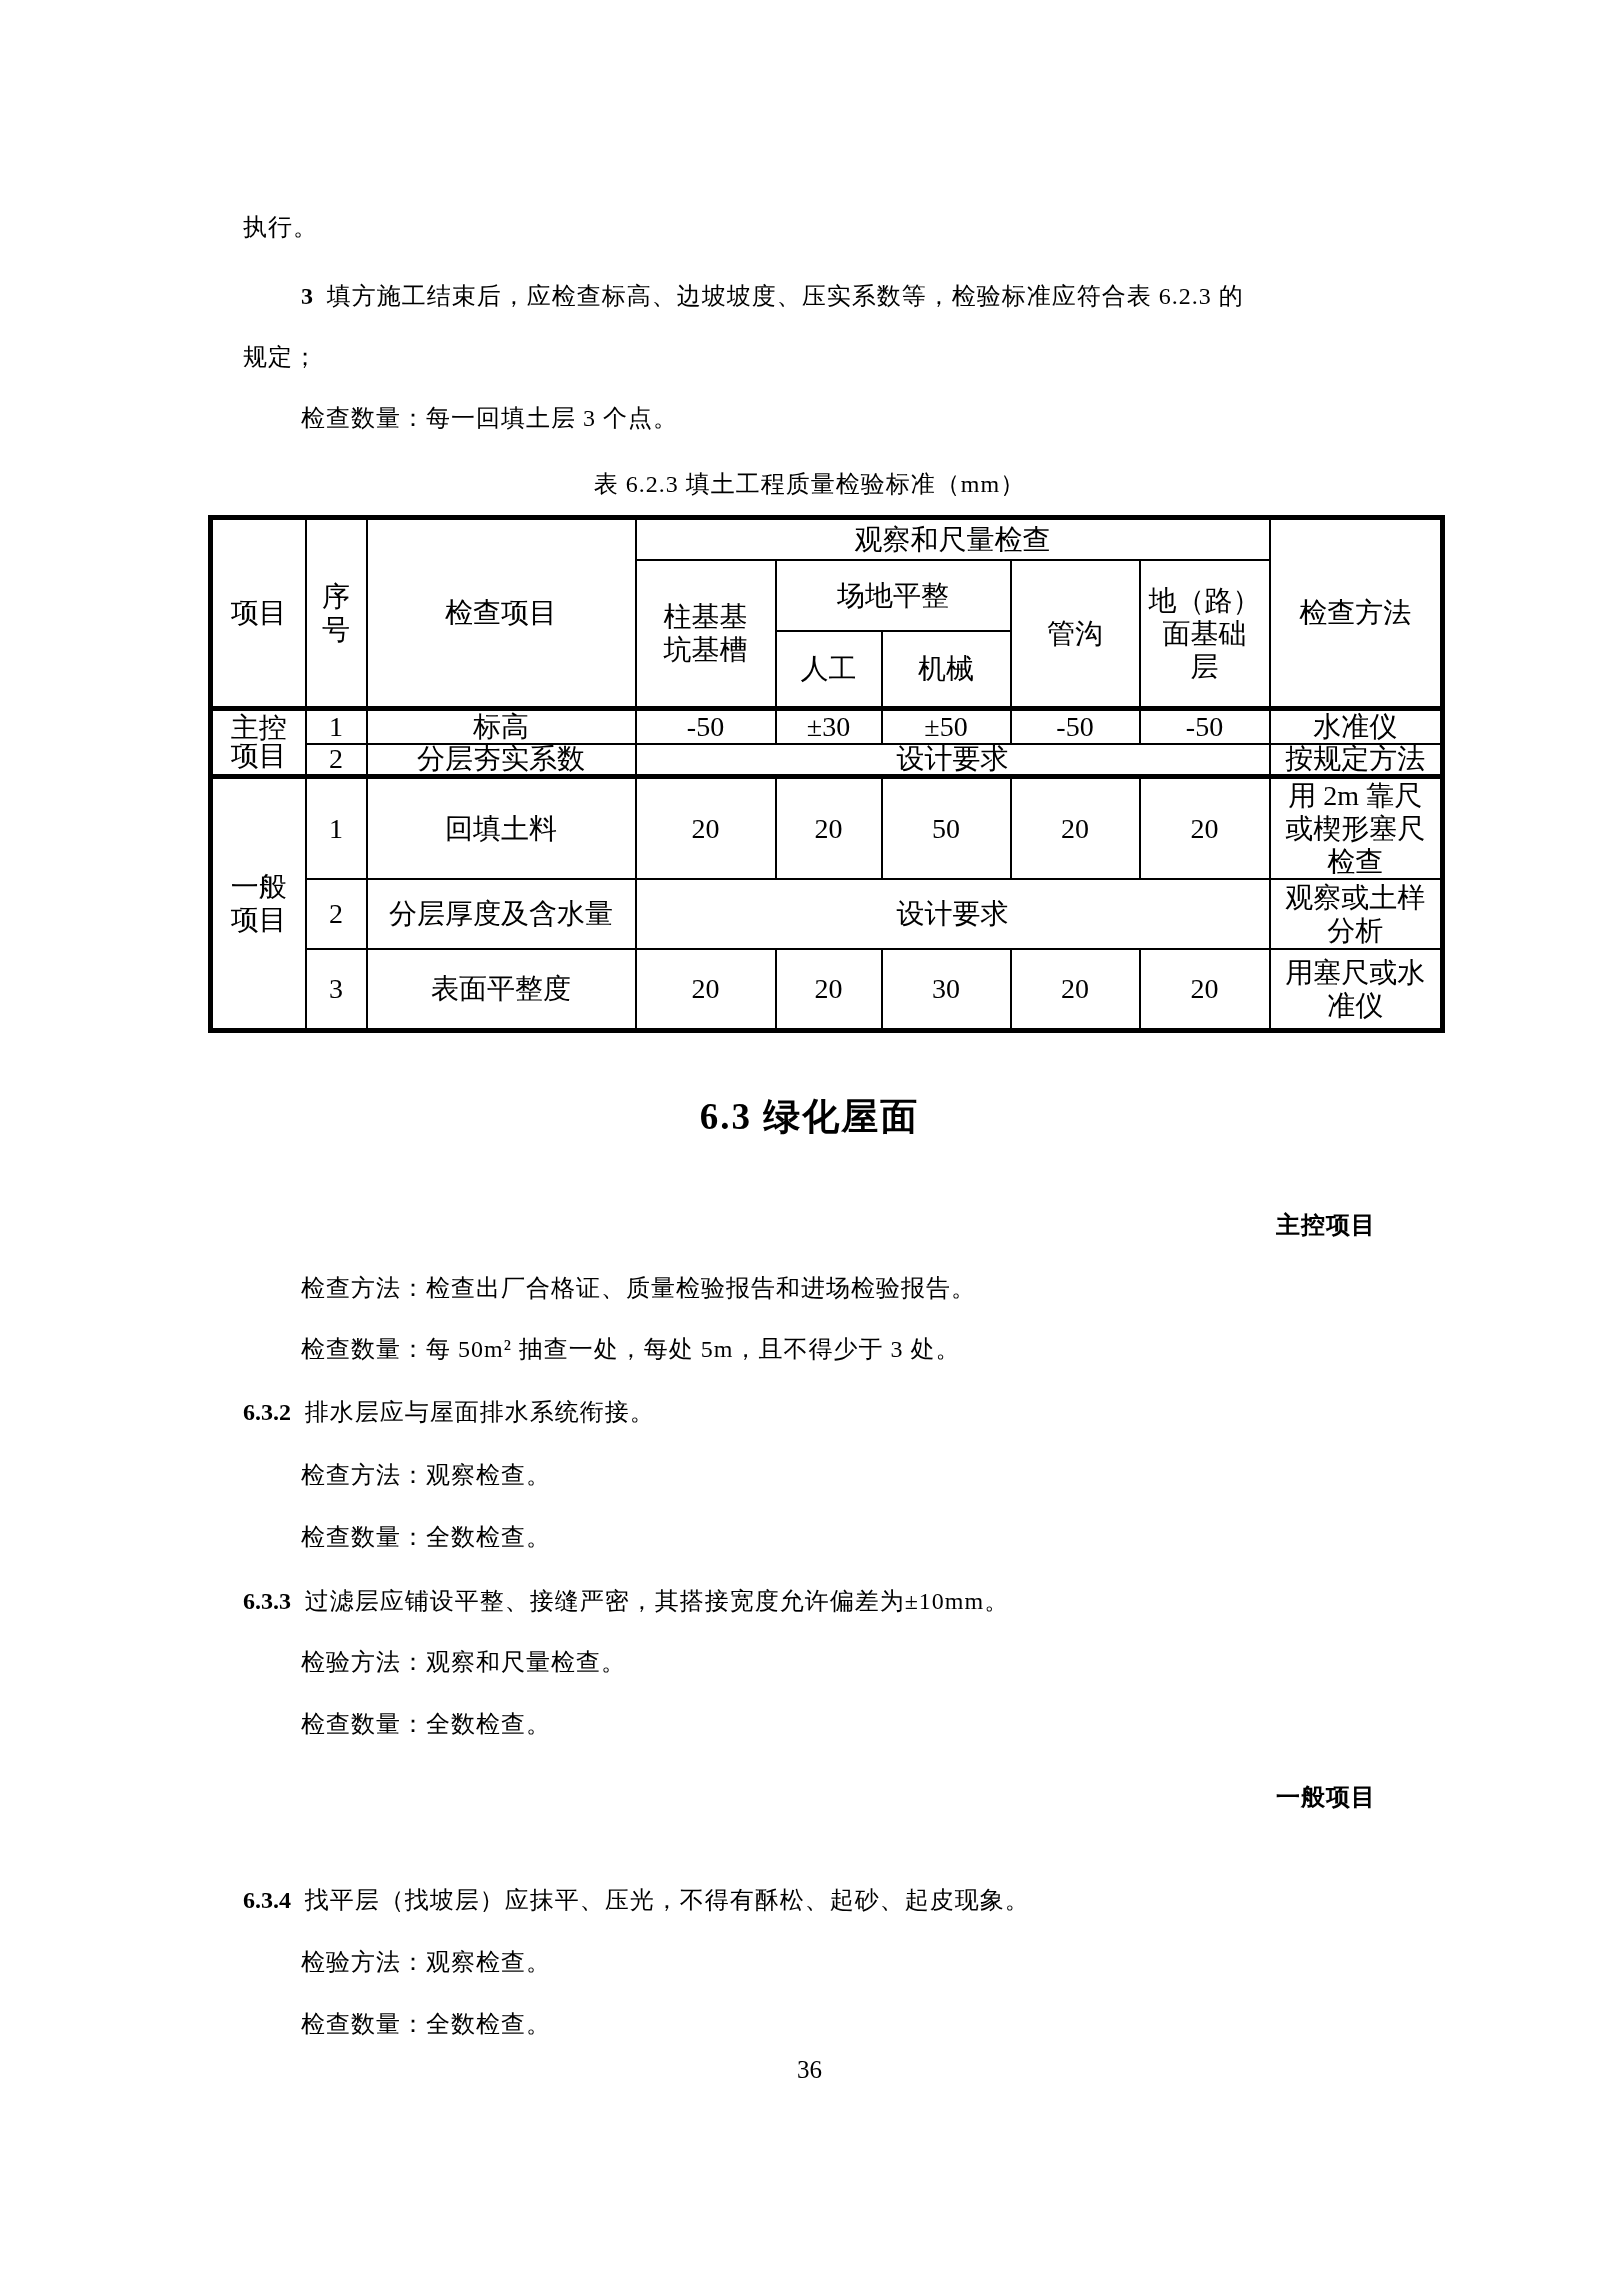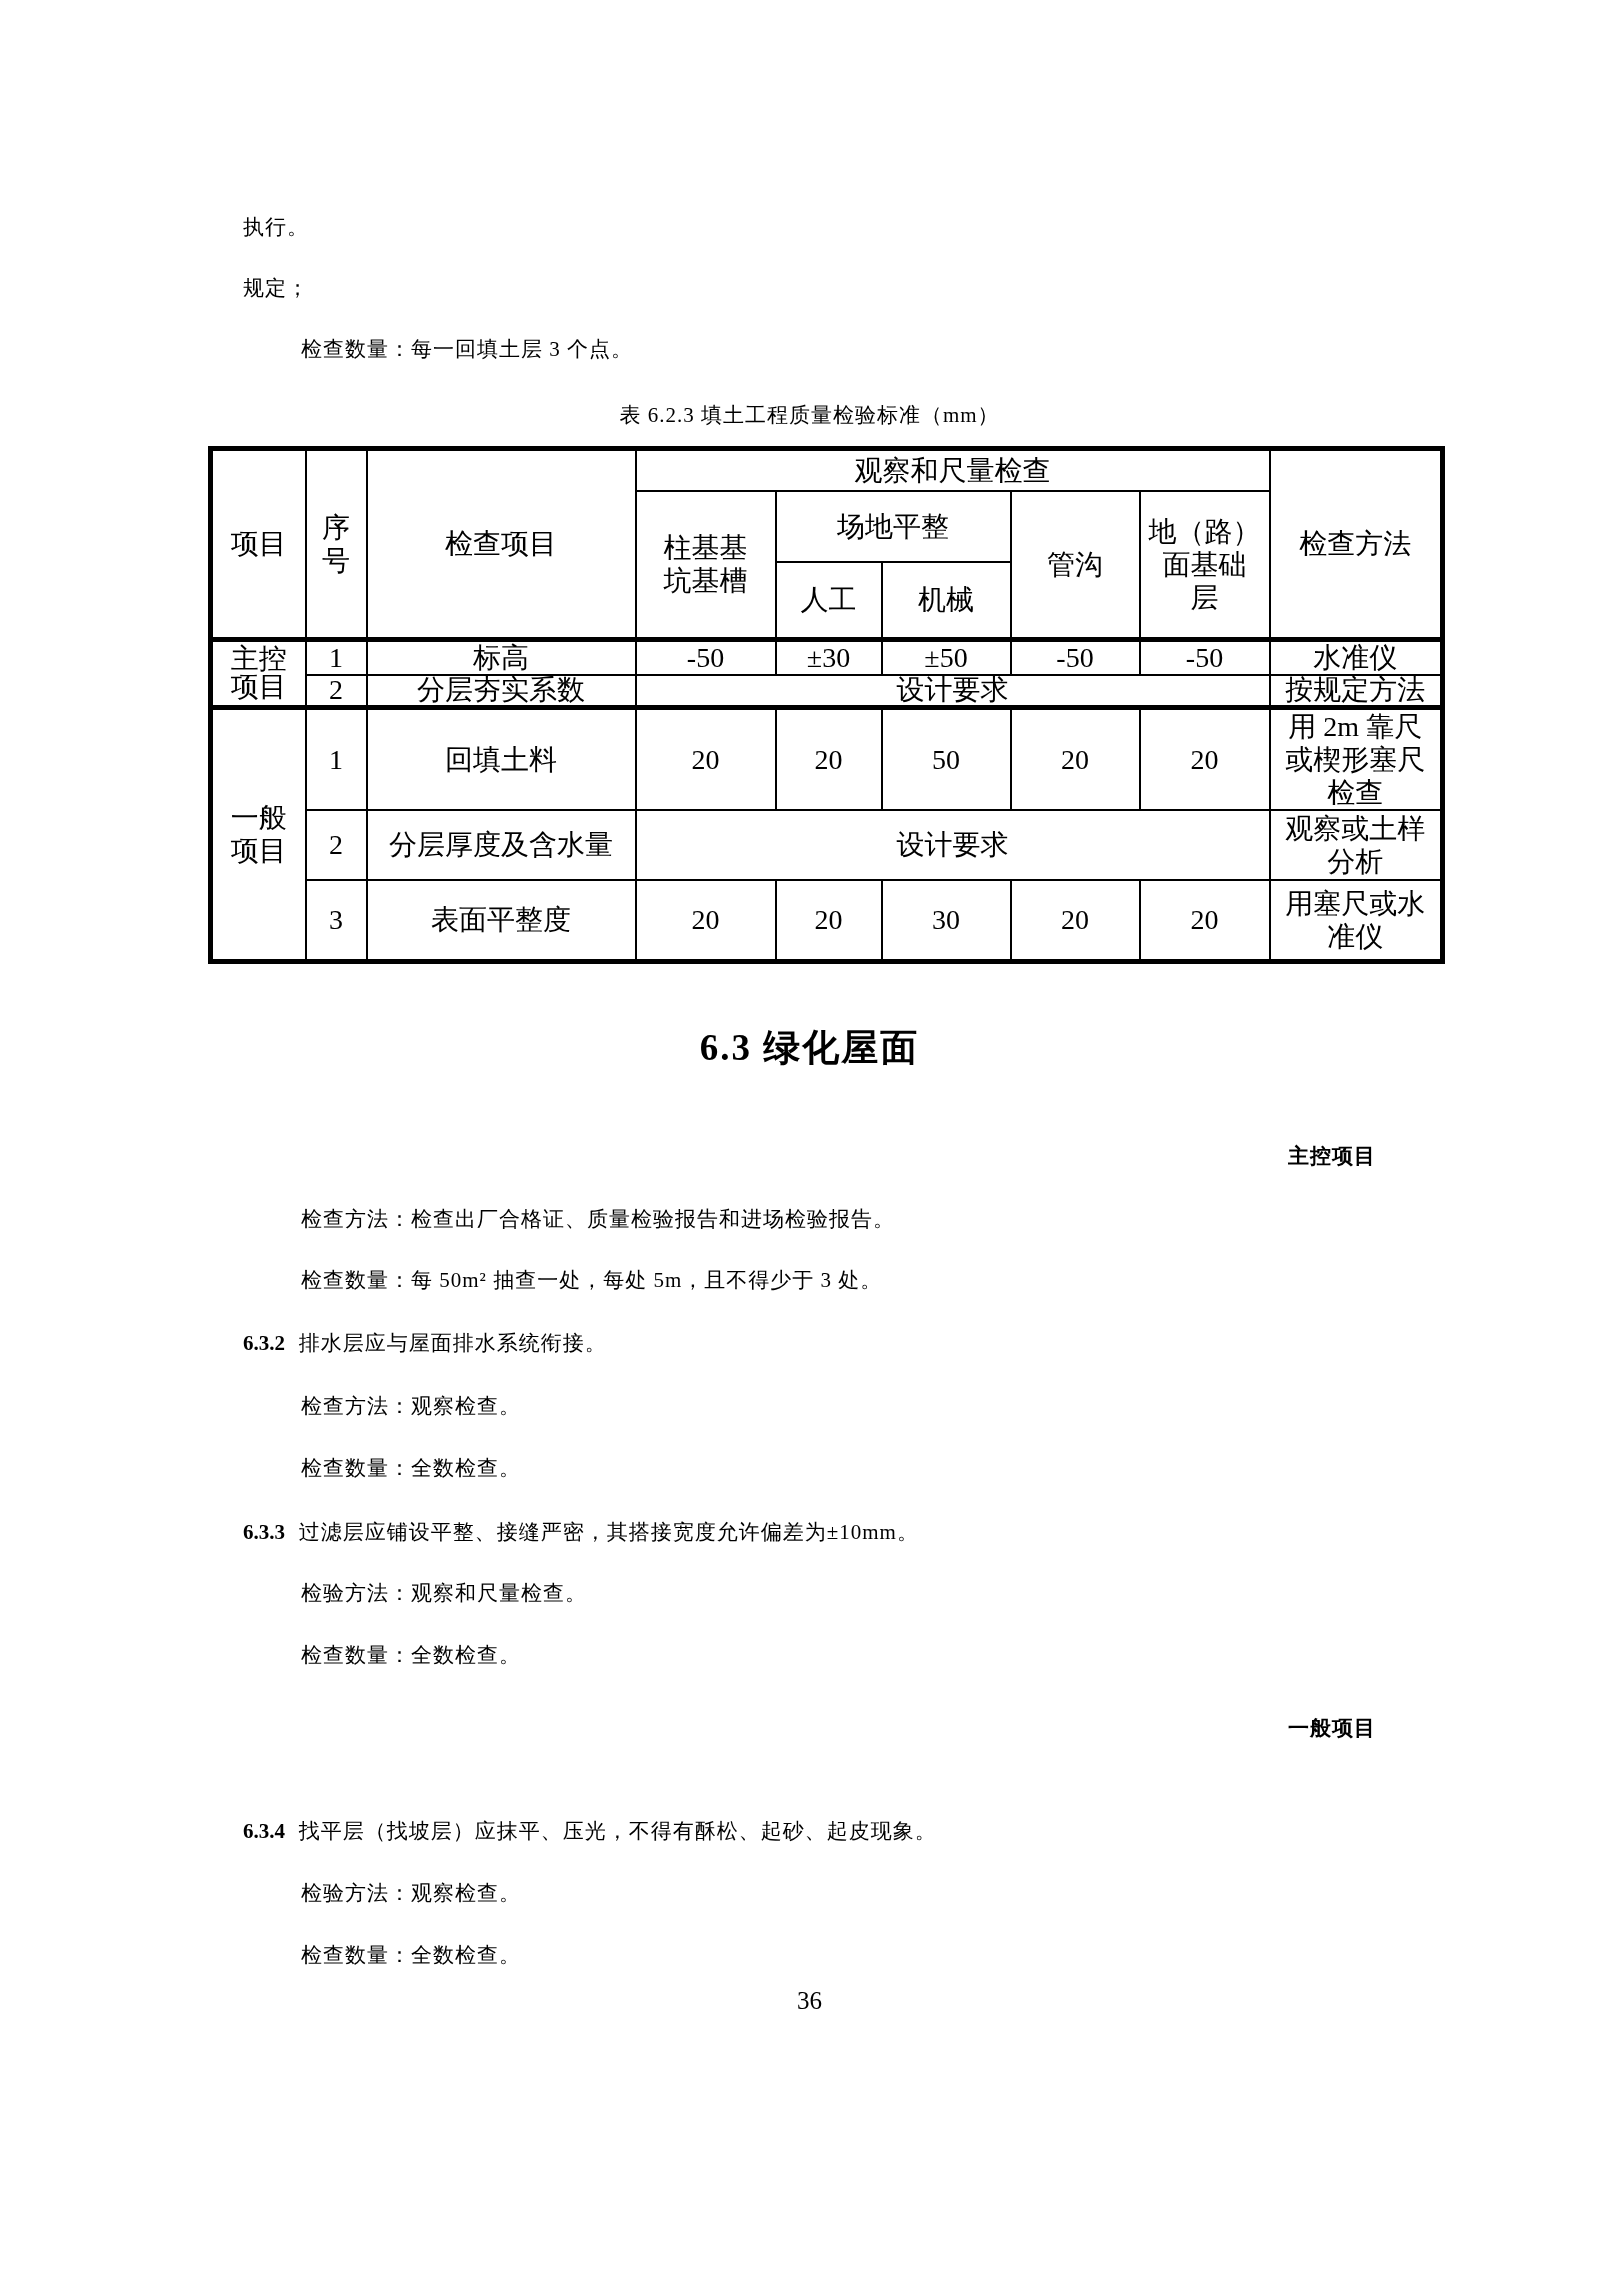--- a/index.html
+++ b/index.html
@@ -8,21 +8,21 @@
     background:#ffffff;color:#000000;
     font-family:"Liberation Serif","DejaVu Serif",serif;
     overflow:hidden;
   }
   .sheet{
     box-sizing:border-box;
     width:1621px;height:2293px;
     padding:210px 245px 0 243px;
   }
   p.ln{
-    margin:0;font-size:21px;line-height:35px;height:35px;
+    margin:0;font-size:24px;line-height:35px;height:35px;
     letter-spacing:1px;white-space:nowrap;
   }
   .indent{padding-left:58px;}
   .bnum{font-weight:bold;padding-right:13.7px;letter-spacing:0;}
   .tbl-title{font-weight:normal;text-align:center;white-space:nowrap;}
   table.tbl{
     border-collapse:collapse;table-layout:fixed;
     width:1233px;margin:12.7px 0 0 -35px;
     font-size:28px;
   }
@@ -54,20 +54,21 @@
     line-height:29px;height:29px;letter-spacing:0;
   }
 </style>
 </head>
 <body>
 
 <div class="sheet">
 
   <p class="ln">执行。</p>
 
+  <p class="ln indent" style="margin-top:34px"><span class="bnum">3</span><span>填方施工结束后，应检查标高、边坡坡度、压实系数等，检验标准应符合表 6.2.3 的</span></p>
 
   <p class="ln" style="margin-top:25.5px">规定；</p>
 
   <p class="ln indent" style="margin-top:26.5px">检查数量：每一回填土层 3 个点。</p>
 
   <p class="ln tbl-title" style="margin-top:31px">表 6.2.3 填土工程质量检验标准（mm）</p>
 
   <table class="tbl">
     <colgroup>
       <col style="width:95px">

